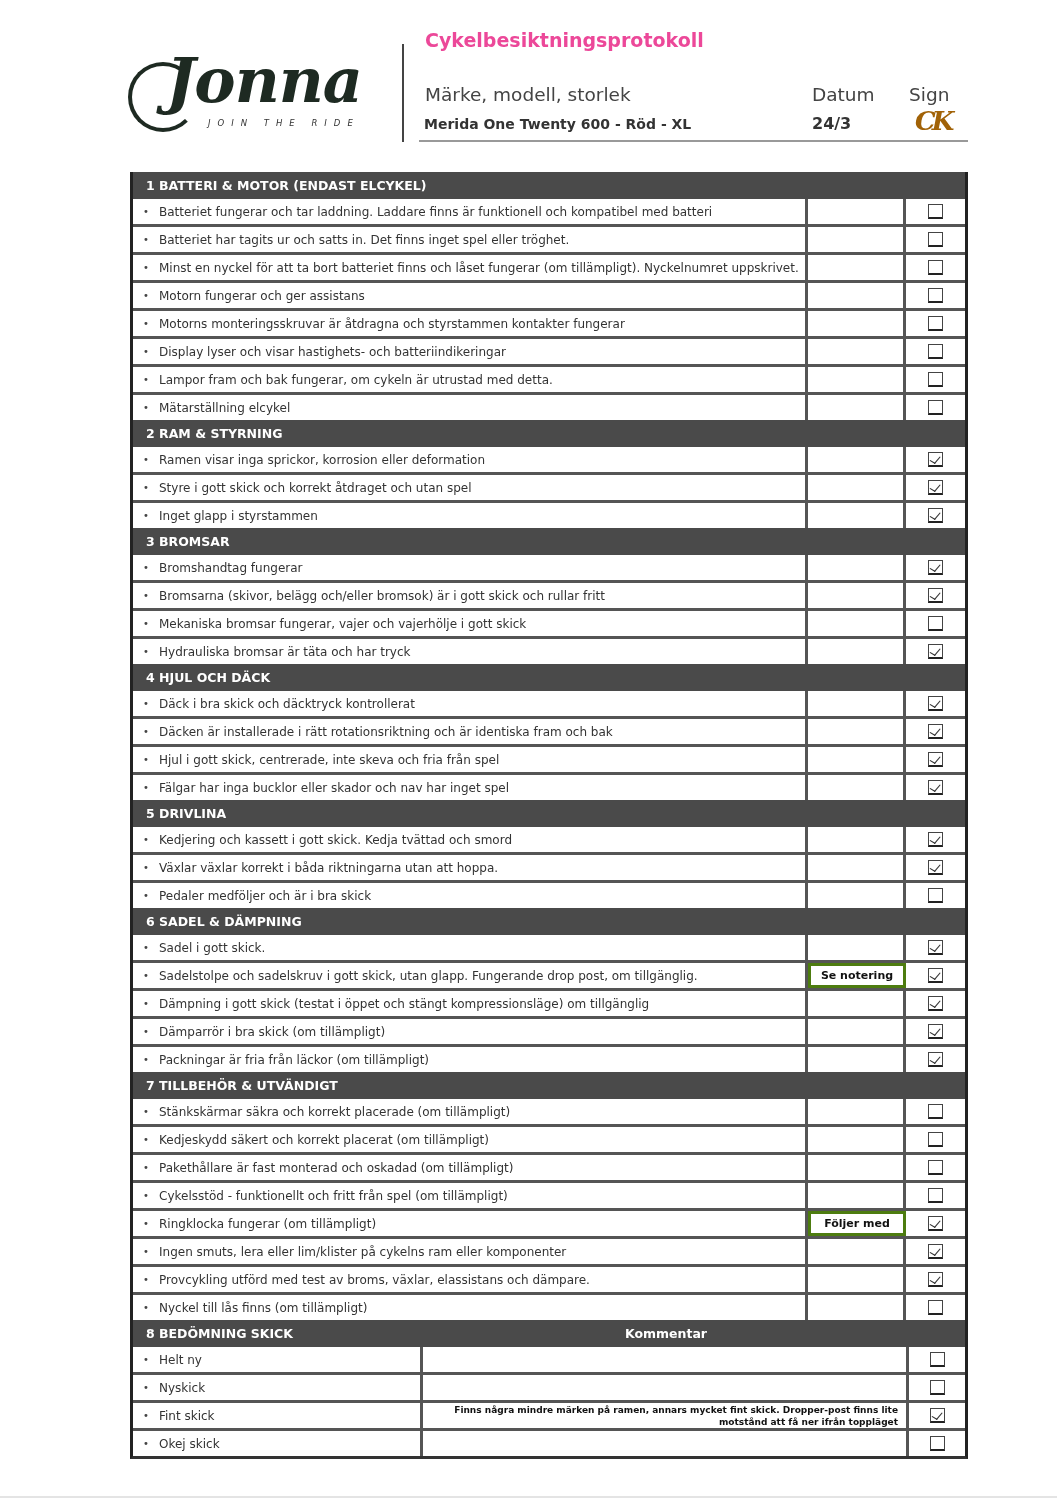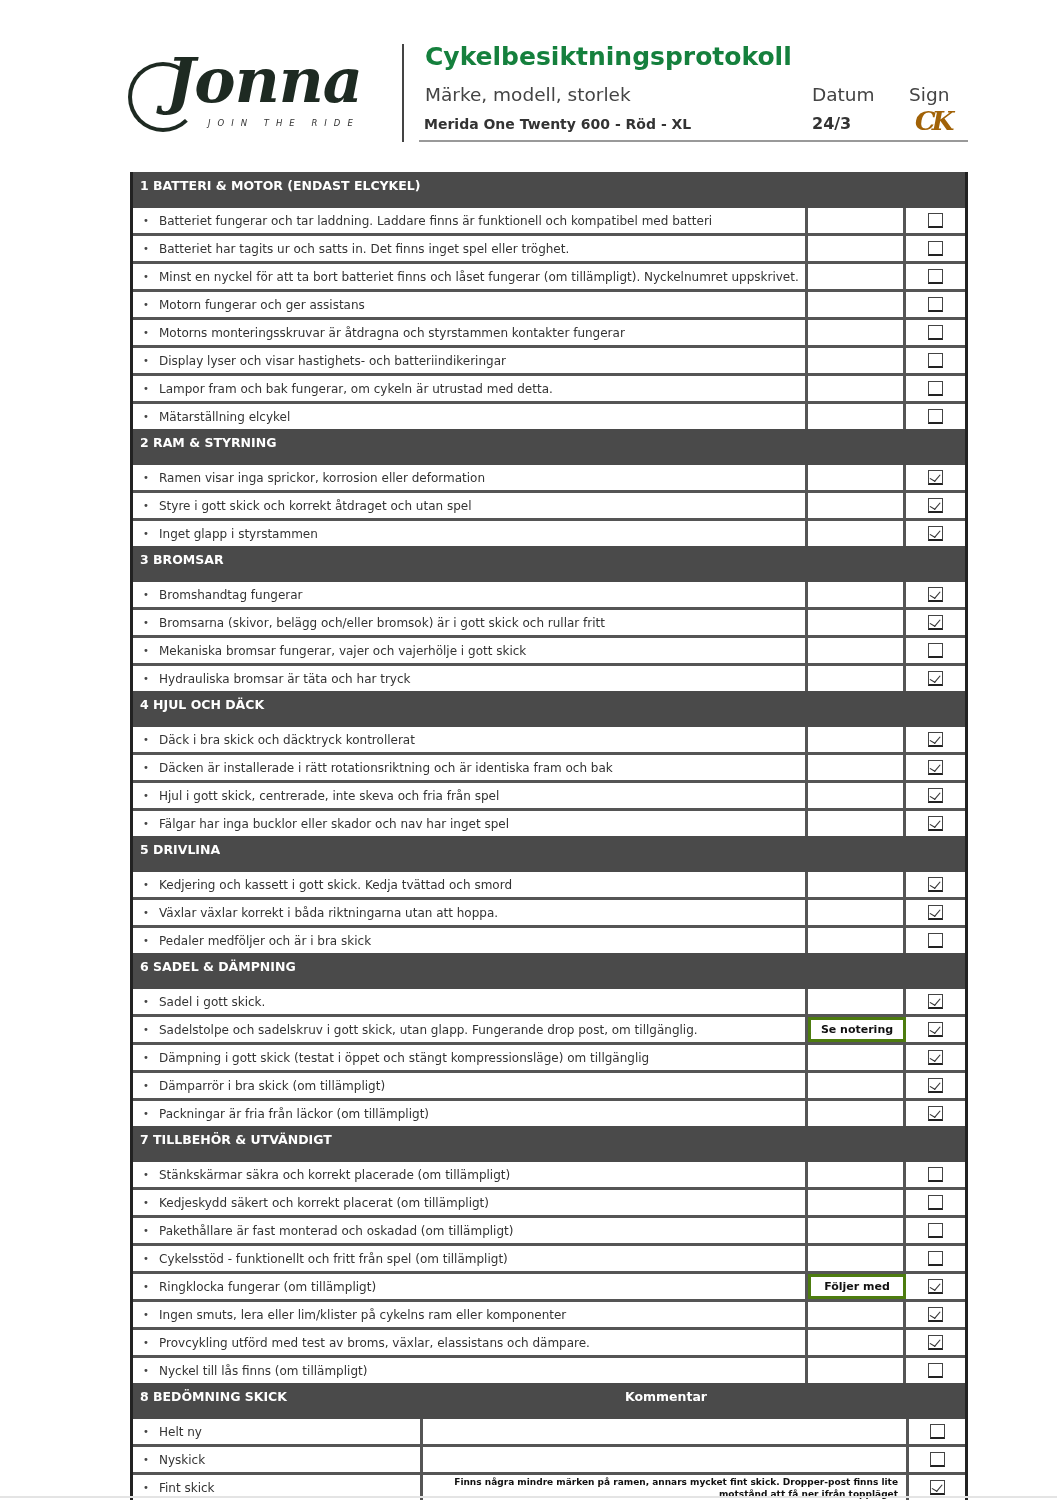--- a/index.html
+++ b/index.html
@@ -5,31 +5,31 @@
   html, body { margin:0; padding:0; background:#ffffff; }
   body { width:1057px; height:1500px; position:relative; overflow:hidden;
          font-family:"DejaVu Sans", "Liberation Sans", sans-serif; color:#333; }
   .logo { position:absolute; left:128px; top:42px; width:255px; height:100px; }
   .logo-word { position:absolute; left:38px; top:2px; font-family:"DejaVu Serif", serif;
                font-style:italic; font-weight:bold; font-size:62px; color:#1e2a22; letter-spacing:-1px; }
   .logo-circle { position:absolute; left:0; top:20px; width:62px; height:62px; border:4px solid #1e2a22;
                  border-radius:50%; border-right-color:transparent; }
   .logo-tag { position:absolute; left:80px; top:76px; font-size:8.5px; letter-spacing:7px; color:#333; font-style:italic; }
   .vdiv { position:absolute; left:402px; top:44px; width:2px; height:98px; background:#444; }
-  .title { position:absolute; left:425px; top:42px; font-size:25px; font-weight:bold; color:#15803d; }
+  .title { position:absolute; left:425px; top:29px; font-size:19px; font-weight:bold; color:#ec4899; }
   .lbl { position:absolute; top:84px; font-size:18.5px; font-weight:normal; color:#444; }
   .val { position:absolute; top:116px; font-size:14px; color:#333;font-weight:bold; }
   .sig { position:absolute; left:915px; top:106px; font-size:26px; font-weight:bold; font-style:italic;
          font-family:"DejaVu Serif", serif; color:#a16207; letter-spacing:-4px; }
   .hline { position:absolute; left:419px; top:140px; width:549px; height:2px; background:#999; }
 
   .table { position:absolute; left:130px; top:172px; width:838px;
            border-left:3px solid #222; border-right:3px solid #222; border-bottom:3px solid #333; box-sizing:border-box; }
-  .sec { height:36px; background:#4a4a4a; color:#fff; font-weight:bold; font-size:12.5px;
-         line-height:27px; padding-left:7px; position:relative; }
+  .sec { height:27px; background:#4a4a4a; color:#fff; font-weight:bold; font-size:12.5px;
+         line-height:27px; padding-left:13px; position:relative; }
   .row { height:28px; display:flex; border-top:3px solid #555; box-sizing:border-box; background:#fff; }
   .sec + .row { border-top:none; height:25px; }
   .c-desc { width:675px; border-right:3px solid #555; box-sizing:border-box; font-size:12px; color:#333;
             display:flex; align-items:center; white-space:nowrap; overflow:hidden; }
   .bullet { width:26px; text-align:center; font-size:10px; color:#444; }
   .c-note { width:98px; border-right:3px solid #555; box-sizing:border-box; font-size:11px; font-weight:bold;
             color:#111; display:flex; align-items:center; justify-content:center; }
   .c-note.boxed { border:3px solid #4d7c0f; }
   .c-chk { flex:1; display:flex; align-items:center; justify-content:center; }
   .cb { width:15px; height:15px; border:1px solid #444; border-bottom:2px solid #222; box-sizing:border-box;

